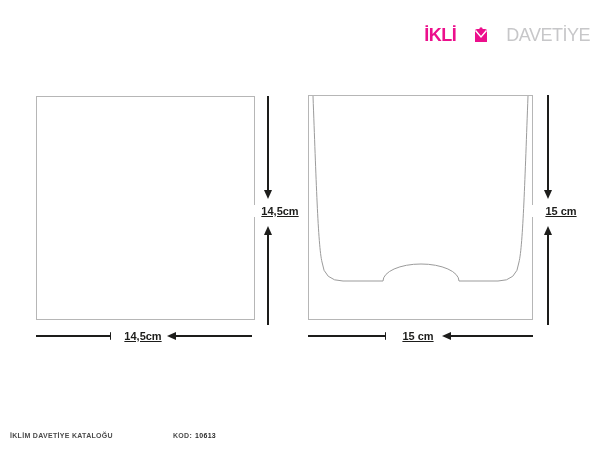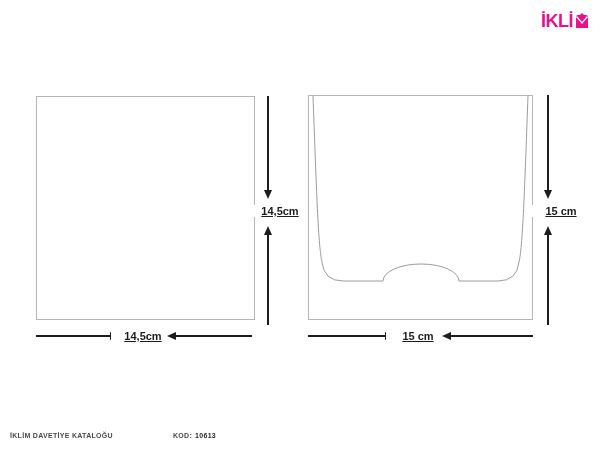--- a/index.html
+++ b/index.html
@@ -2,21 +2,21 @@
 <html><head>
 <meta charset="utf-8">
 <style>
   html,body{margin:0;padding:0;background:#ffffff;}
   .page{
     position:relative;width:600px;height:450px;background:#ffffff;overflow:hidden;
     font-family:"Liberation Sans", sans-serif;
   }
 
   
-  .logo{position:absolute;top:12px;right:10px;display:flex;align-items:center;line-height:1;}
+  .logo{position:absolute;top:26px;right:10px;display:flex;align-items:center;line-height:1;gap:16px;}
   .logo .brand-prefix{font-size:18px;font-weight:800;color:#ec0f8c;letter-spacing:-0.5px;}
   .logo .brand-m-icon{width:16px;height:16px;margin:0 0 0 1px;display:block;}
   .logo .brand-secondary{font-size:18px;font-weight:400;color:#c7c7c9;letter-spacing:-0.5px;margin-left:1px;}
 
   
   .fig-square{position:absolute;border:1px solid #b6b6b6;background:#ffffff;box-sizing:border-box;}
   .square-left{left:36px;top:96px;width:219px;height:224px;}
   .square-right{left:308px;top:95px;width:225px;height:225px;}
   .pocket-svg{position:absolute;left:0;top:0;display:block;}
 
@@ -43,20 +43,21 @@
 
 <div class="page">
 
   <div class="logo">
     <span class="brand-prefix">İKLİ</span>
     <svg class="brand-m-icon" viewBox="0 0 16 16" aria-hidden="true">
       <path d="M2 4 Q2 2 4 2 L12 2 Q14 2 14 4 L14 15 L2 15 Z" fill="#ec0f8c"></path>
       <circle cx="8" cy="1.8" r="1.6" fill="#ec0f8c"></circle>
       <path d="M2.5 3.5 L8 10 L13.5 3.5" fill="none" stroke="#ffffff" stroke-width="1.4"></path>
     </svg>
+    <span class="brand-secondary">DAVETİYE</span>
   </div>
 
   <div class="fig-square square-left"></div>
 
   <div class="dim-seg" style="left:267px;top:96px;width:2px;height:94px;"></div>
   <div class="arrow arrow-down" style="left:264px;top:190px;"></div>
   <div class="dim-label" style="left:248px;top:205px;">14,5cm</div>
   <div class="arrow arrow-up" style="left:264px;top:226px;"></div>
   <div class="dim-seg" style="left:267px;top:235px;width:2px;height:90px;"></div>
 

